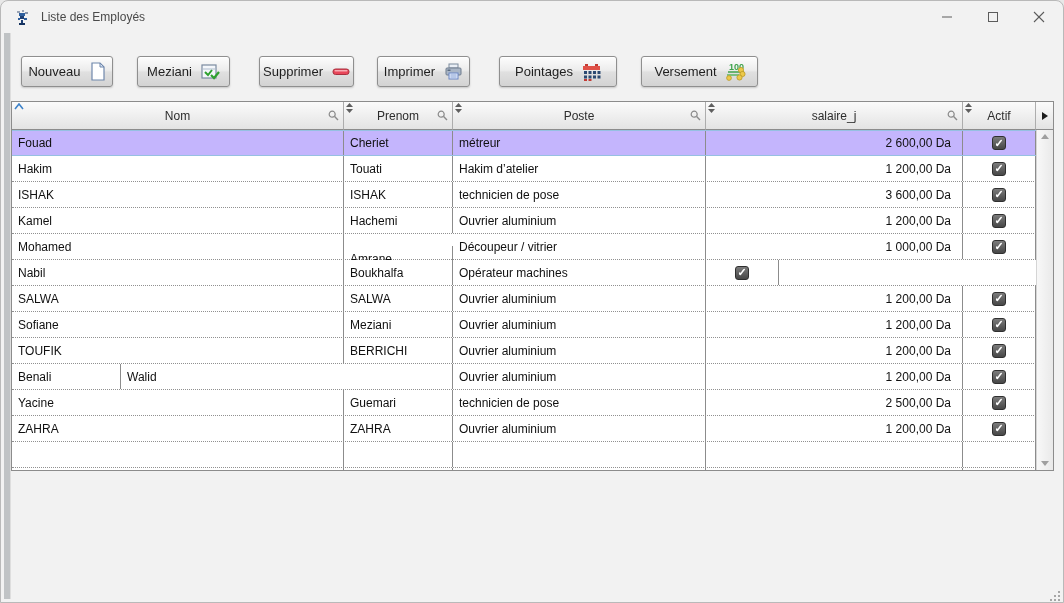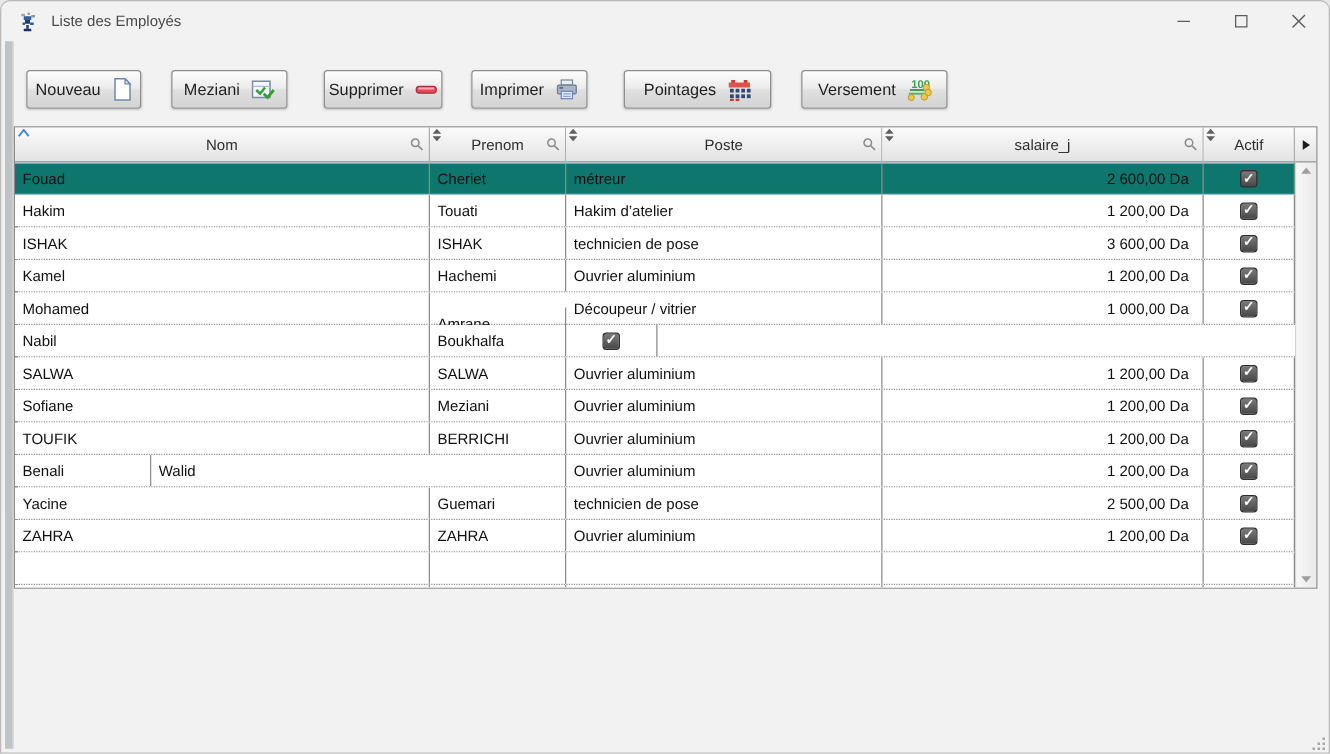--- a/index.html
+++ b/index.html
@@ -287,21 +287,21 @@
         <div class="hcell" style="width: 17px;">
           <span style="display: inline-flex;">
             <svg width="6" height="8" viewBox="0 0 6 8">
               <path d="M0 0 L6 4 L0 8 Z" fill="#1c1c1c"></path>
             </svg>
           </span>
         </div>
       </div>
     <div class="grid-body">
       <div class="rows-area">
-          <div class="row selected" style="background: #0f766e;">
+          <div class="row selected" style="background: #c4b5fd;">
             <div class="cell" style="width: 332px;">Fouad</div>
             <div class="cell" style="width: 109px;">Cheriet</div>
             <div class="cell" style="width: 253px;">métreur</div>
             <div class="cell num" style="width: 257px;">2 600,00 Da</div>
             <div class="cell center" style="width: 73px;">
               <span class="chk">✓</span>
             </div>
           </div>
           <div class="row">
             <div class="cell" style="width: 332px;">Hakim</div>
@@ -335,20 +335,21 @@
             <div class="cell" style="width: 109px; margin-top: 12px;">Amrane</div>
             <div class="cell" style="width: 253px;">Découpeur / vitrier</div>
             <div class="cell num" style="width: 257px;">1 000,00 Da</div>
             <div class="cell center" style="width: 73px;">
               <span class="chk">✓</span>
             </div>
           </div>
           <div class="row">
             <div class="cell" style="width: 332px;">Nabil</div>
             <div class="cell" style="width: 109px;">Boukhalfa</div>
+            <div class="cell" style="width: 253px;">Opérateur machines</div>
             <div class="cell center" style="width: 73px;">
               <span class="chk">✓</span>
             </div>
           </div>
           <div class="row">
             <div class="cell" style="width: 332px;">SALWA</div>
             <div class="cell" style="width: 109px;">SALWA</div>
             <div class="cell" style="width: 253px;">Ouvrier aluminium</div>
             <div class="cell num" style="width: 257px;">1 200,00 Da</div>
             <div class="cell center" style="width: 73px;">

